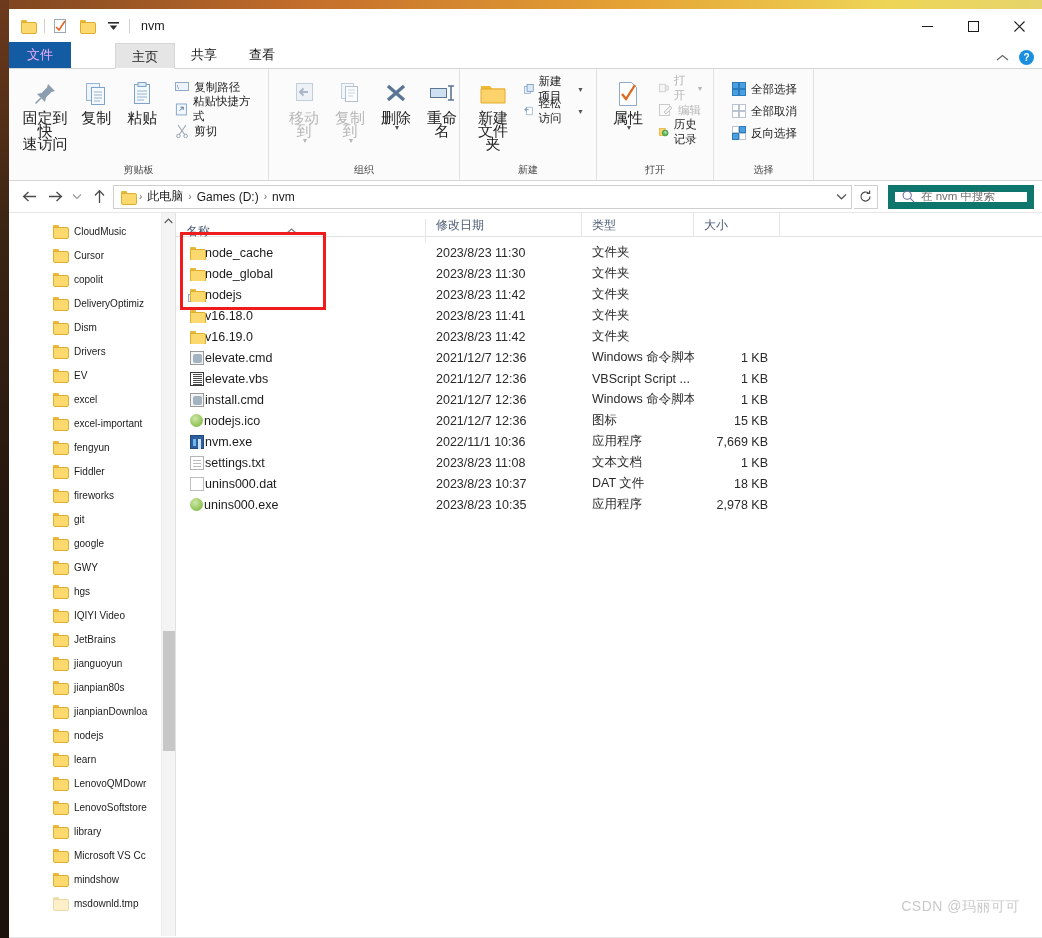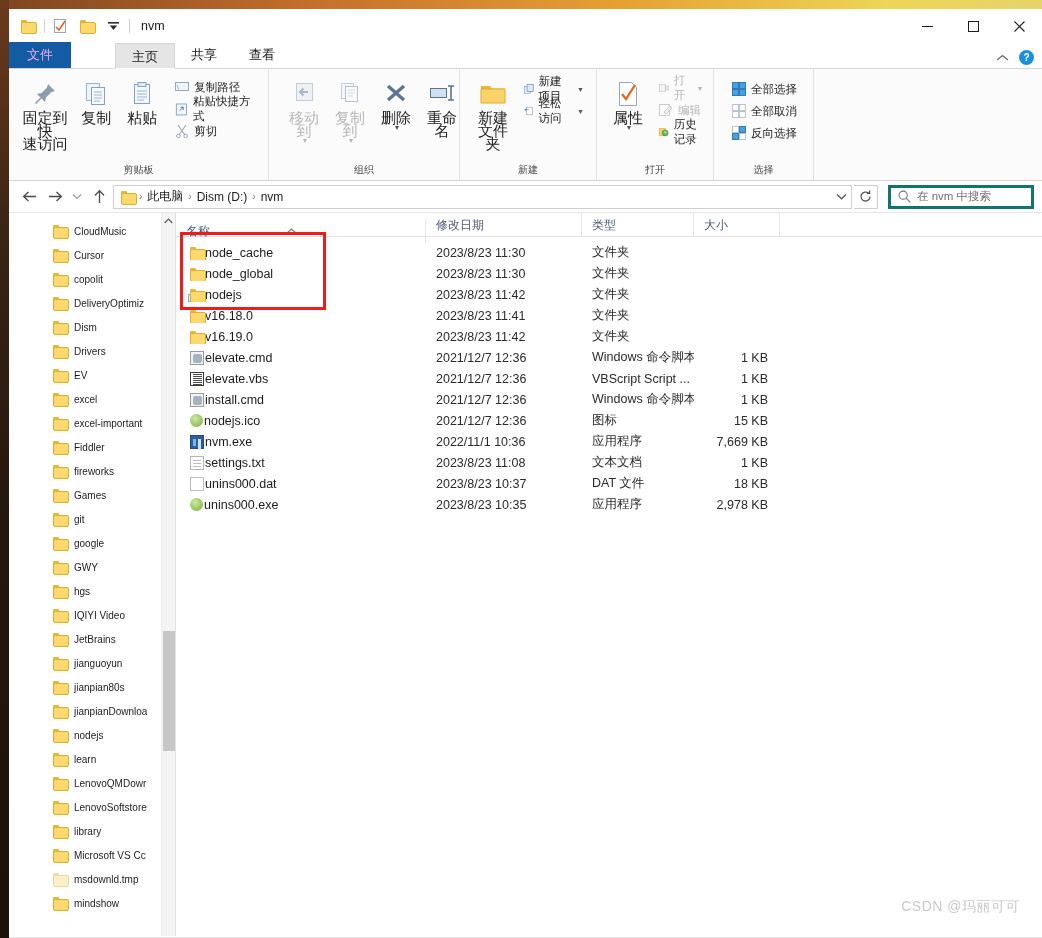--- a/index.html
+++ b/index.html
@@ -78,21 +78,21 @@
   .navbtn { width:24px; height:24px; display:flex; align-items:center; justify-content:center;
       color:#4a4a4a; font-size:15px; }
   .navbtn.dim { color:#bdbdbd; }
   .crumbbox { flex:1; height:24px; border:1px solid #cfcfcf; background:#fff; display:flex;
       align-items:center; padding:0 4px; position:relative; }
   .crumb { font-size:12px; color:#1b1b1b; padding:0 4px; }
   .crumb-sep { color:#6f6f6f; font-size:10px; padding:0 1px; }
   .crumb-drop { position:absolute; right:4px; color:#555; font-size:9px; }
   .addrbtn { width:24px; height:24px; border:1px solid #cfcfcf; border-left:none;
       display:flex; align-items:center; justify-content:center; font-size:11px; color:#444; background:#fff; }
-  .searchbox { width:146px; height:24px; border:3px solid #0f766e; background:#fff;
+  .searchbox { width:146px; height:24px; border:7px solid #0f766e; background:#fff;
       display:flex; align-items:center; gap:6px; padding:0 7px; }
   .searchbox span.ph { font-size:11.5px; color:#6f6f6f; }
 
   
   .content { display:flex; height:723px; }
   .navpane { width:166px; position:relative; background:#fff; overflow:hidden; }
   .navlist { padding-top:6px; }
   .navitem { height:24px; display:flex; align-items:center; gap:7px; padding-left:44px;
       font-size:10px; color:#1b1b1b; white-space:nowrap; }
   .navscroll { position:absolute; right:0; top:0; width:14px; height:723px; background:#f4f4f4;
@@ -465,21 +465,21 @@
       <svg width="13" height="15" viewBox="0 0 13 15">
         <path d="M6.5 14 V2 M2 6.5 L6.5 1.6 L11 6.5" stroke="#4a4a4a" stroke-width="1.3" fill="none"></path>
         </svg>
     </div>
 
     <div class="crumbbox">
       <span style="padding:0 3px"><span class="folder"></span></span>
       <span class="crumb-sep">›</span>
       <span class="crumb">此电脑</span>
       <span class="crumb-sep">›</span>
-      <span class="crumb">Dism (D:)</span>
+      <span class="crumb">Games (D:)</span>
       <span class="crumb-sep">›</span>
       <span class="crumb">nvm</span>
       <span class="crumb-drop">
         <svg width="11" height="7" viewBox="0 0 11 7">
           <path d="M1 1.5 L5.5 5.8 L10 1.5" stroke="#555" stroke-width="1.2" fill="none"></path>
           </svg>
       </span>
     </div>
     <div class="addrbtn">
       <svg width="13" height="13" viewBox="0 0 13 13">
@@ -532,32 +532,32 @@
           <div class="navitem">
             <span class="folder"></span>
             <span>excel</span>
           </div>
           <div class="navitem">
             <span class="folder"></span>
             <span>excel-important</span>
           </div>
           <div class="navitem">
             <span class="folder"></span>
+            <span>fengyun</span>
+          </div>
+          <div class="navitem">
+            <span class="folder"></span>
             <span>Fiddler</span>
           </div>
           <div class="navitem">
             <span class="folder"></span>
             <span>fireworks</span>
           </div>
           <div class="navitem">
             <span class="folder"></span>
-            <span>Games</span>
-          </div>
-          <div class="navitem">
-            <span class="folder"></span>
             <span>git</span>
           </div>
           <div class="navitem">
             <span class="folder"></span>
             <span>google</span>
           </div>
           <div class="navitem">
             <span class="folder"></span>
             <span>GWY</span>
           </div>
@@ -601,28 +601,28 @@
             <span class="folder"></span>
             <span>LenovoSoftstore</span>
           </div>
           <div class="navitem">
             <span class="folder"></span>
             <span>library</span>
           </div>
           <div class="navitem">
             <span class="folder"></span>
             <span>Microsoft VS Cc</span>
+          </div>
+          <div class="navitem">
+            <span class="folder"></span>
+            <span>mindshow</span>
           </div>
           <div class="navitem">
             <span class="folder pale"></span>
             <span>msdownld.tmp</span>
-          </div>
-          <div class="navitem">
-            <span class="folder"></span>
-            <span>mindshow</span>
           </div>
         </div>
       <div class="navscroll">
         <div class="nav-up">
           <svg width="9" height="6" viewBox="0 0 9 6">
             <path d="M0.7 5 L4.5 1.2 L8.3 5" stroke="#5a5a5a" stroke-width="1.2" fill="none"></path>
             </svg>
         </div>
         <div class="navthumb" style="top:418px;height:120px"></div>
       </div>

